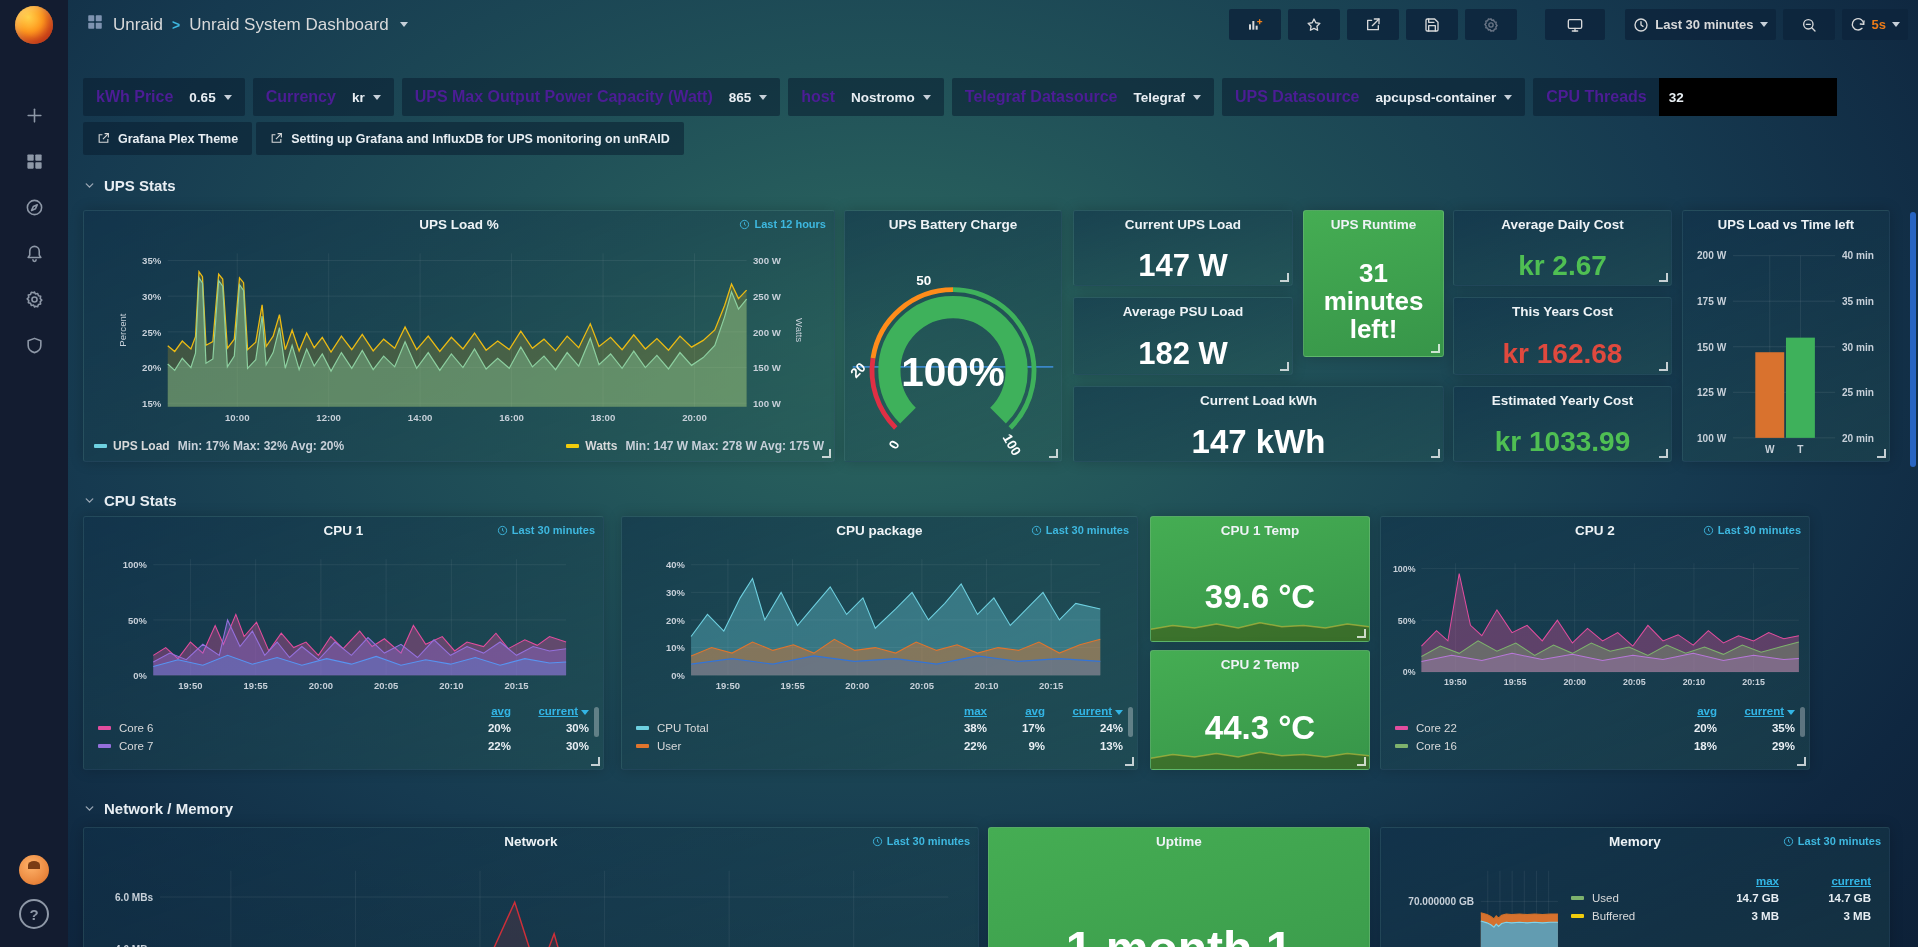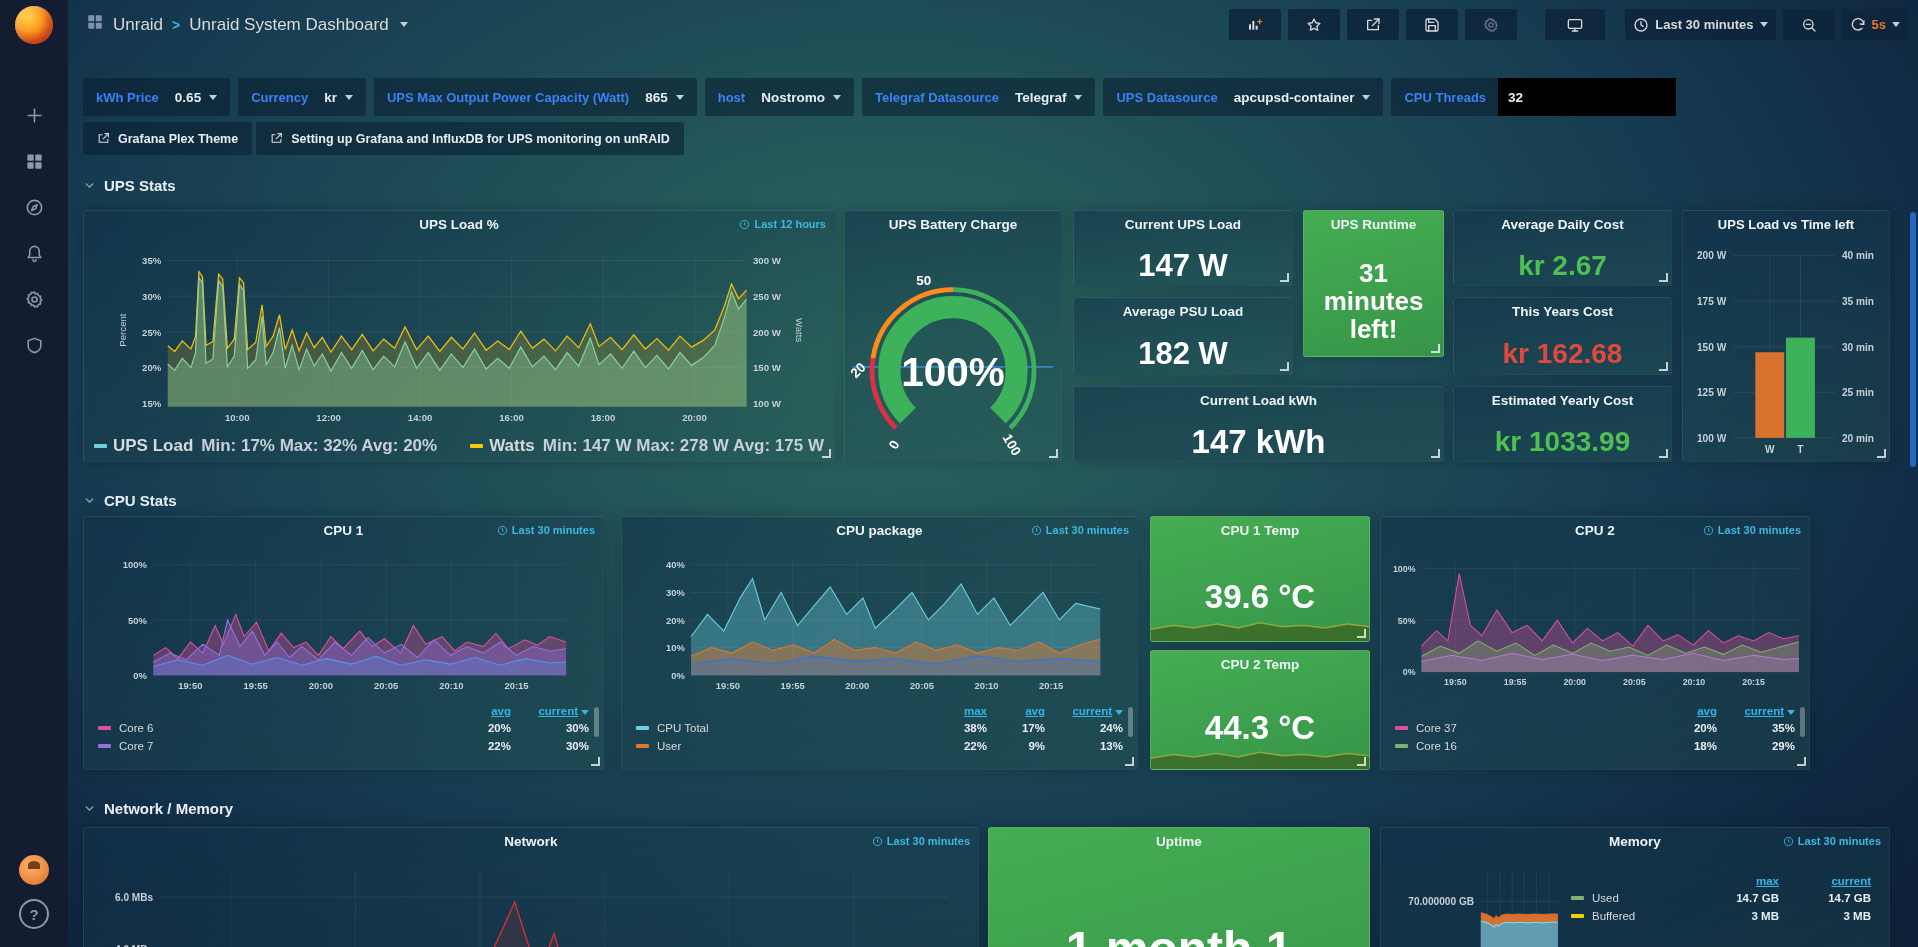--- a/index.html
+++ b/index.html
@@ -28,21 +28,21 @@
   .nav-right{margin-left:auto;display:flex;align-items:center;gap:7px;}
   .nbtn{height:31px;min-width:36px;padding:0 8px;background:rgba(13,36,60,.85);border-radius:2px;display:flex;align-items:center;justify-content:center;gap:6px;color:#d8d9da;font-size:13px;font-weight:bold;cursor:pointer;}
   .nbtn svg{width:16px;height:16px;stroke:currentColor;fill:none;stroke-width:2;stroke-linecap:round;stroke-linejoin:round;}
   .nbtn.dim{color:#6b7687;}
   .nbtn .orange{color:#eb7b18;}
   .gap{width:14px;}
   .caret{width:0;height:0;border-left:4px solid transparent;border-right:4px solid transparent;border-top:5px solid #c7d0d9;display:inline-block;}
   
   .vars{position:absolute;left:83px;top:78px;display:flex;gap:8px;z-index:5;}
   .varbox{display:inline-flex;align-items:center;height:38px;background:rgba(9,30,48,.55);padding:0 13px;border-radius:2px;cursor:pointer;}
-  .varbox .vl{color:#3b82f6;font-size:13px;font-weight:bold;}
+  .varbox .vl{color:#4c1d95;font-size:16px;font-weight:bold;}
   .varbox .vv{color:#e8eef3;font-size:13.5px;font-weight:bold;margin-left:16px;margin-right:8px;}
   .threads-input{height:38px;width:178px;background:#000;border:none;color:#e8eef3;font-size:13.5px;font-weight:bold;padding:0 10px;font-family:"Liberation Sans",sans-serif;box-sizing:border-box;}
   .links{position:absolute;left:83px;top:122px;display:flex;gap:4px;z-index:5;}
   .linkbox{display:inline-flex;align-items:center;gap:8px;height:33px;background:rgba(9,30,48,.55);padding:0 14px;border-radius:2px;color:#e8eef3;font-size:12.5px;font-weight:bold;cursor:pointer;}
   .linkbox svg{width:13px;height:13px;stroke:#d8d9da;fill:none;stroke-width:2;}
   
   .sechead{position:absolute;display:flex;align-items:center;gap:8px;font-size:15px;font-weight:bold;color:#e8eef3;cursor:pointer;}
   .sechead svg{width:13px;height:13px;stroke:#9aa7b4;fill:none;stroke-width:2.5;stroke-linecap:round;}
   
   .panel{position:absolute;background:linear-gradient(160deg,rgba(16,48,72,.55),rgba(42,92,86,.32));
@@ -55,21 +55,21 @@
   .pbody{flex:1;display:flex;min-height:0;position:relative;}
   .pbody svg.chart{width:100%;height:100%;display:block;}
   .resize{position:absolute;right:3px;bottom:3px;width:7px;height:7px;border-right:2px solid rgba(255,255,255,.75);border-bottom:2px solid rgba(255,255,255,.75);cursor:nwse-resize;}
   .tick{fill:#c7d0d9;font-size:10.5px;font-family:"Liberation Sans",sans-serif;}
   
   .stat-body{flex:1;display:flex;align-items:center;justify-content:center;font-weight:bold;color:#fff;text-align:center;}
   .v32{font-size:31px;} .v28{font-size:28px;} .v34{font-size:33px;}
   .runtime-val{font-size:26px;line-height:1.08;padding:0 10px;}
   .uptime-val{font-size:48px;margin-top:58px;white-space:nowrap;}
   
-  .lgrow{flex:0 0 22px;display:flex;align-items:center;justify-content:space-between;padding:0 10px 4px 10px;font-size:17px;color:#d8d9da;font-weight:bold;}
+  .lgrow{flex:0 0 22px;display:flex;align-items:center;justify-content:space-between;padding:0 10px 4px 10px;font-size:12px;color:#d8d9da;font-weight:bold;}
   .lgitem{display:flex;align-items:center;gap:6px;}
   .sw{width:13px;height:4px;border-radius:1px;display:inline-block;}
   .lgstats{color:#c7d0d9;font-weight:bold;margin-left:2px;}
   .lgtable{flex:0 0 62px;padding:0 14px 4px 14px;font-size:11.5px;position:relative;}
   .lghead{display:grid;color:#33b5e5;font-weight:bold;text-align:right;padding:2px 0;text-decoration:underline;}
   .lgr{display:grid;color:#e8eef3;font-weight:bold;text-align:right;padding:3px 0;}
   .lgname{display:flex;align-items:center;gap:8px;font-weight:normal;color:#d8d9da;text-align:left;}
   .g2{grid-template-columns:1fr 70px 78px;}
   .g3{grid-template-columns:1fr 64px 58px 78px;}
   .gm{grid-template-columns:1fr 92px 92px;}
@@ -665,21 +665,21 @@
     </div>
   <div class="lgtable">
     <div class="lghead g2">
         <span></span>
         <span>avg</span>
         <span><span>current</span><span class="sortc"></span></span>
       </div>
     <div class="lgr g2">
         <span class="lgname">
           <span class="sw" style="background: rgb(226, 77, 158);"></span>
-          <span>Core 37</span>
+          <span>Core 22</span>
         </span>
         <span>20%</span>
         <span>35%</span>
       </div>
     <div class="lgr g2">
         <span class="lgname">
           <span class="sw" style="background: rgb(126, 178, 109);"></span>
           <span>Core 16</span>
         </span>
         <span>18%</span>

